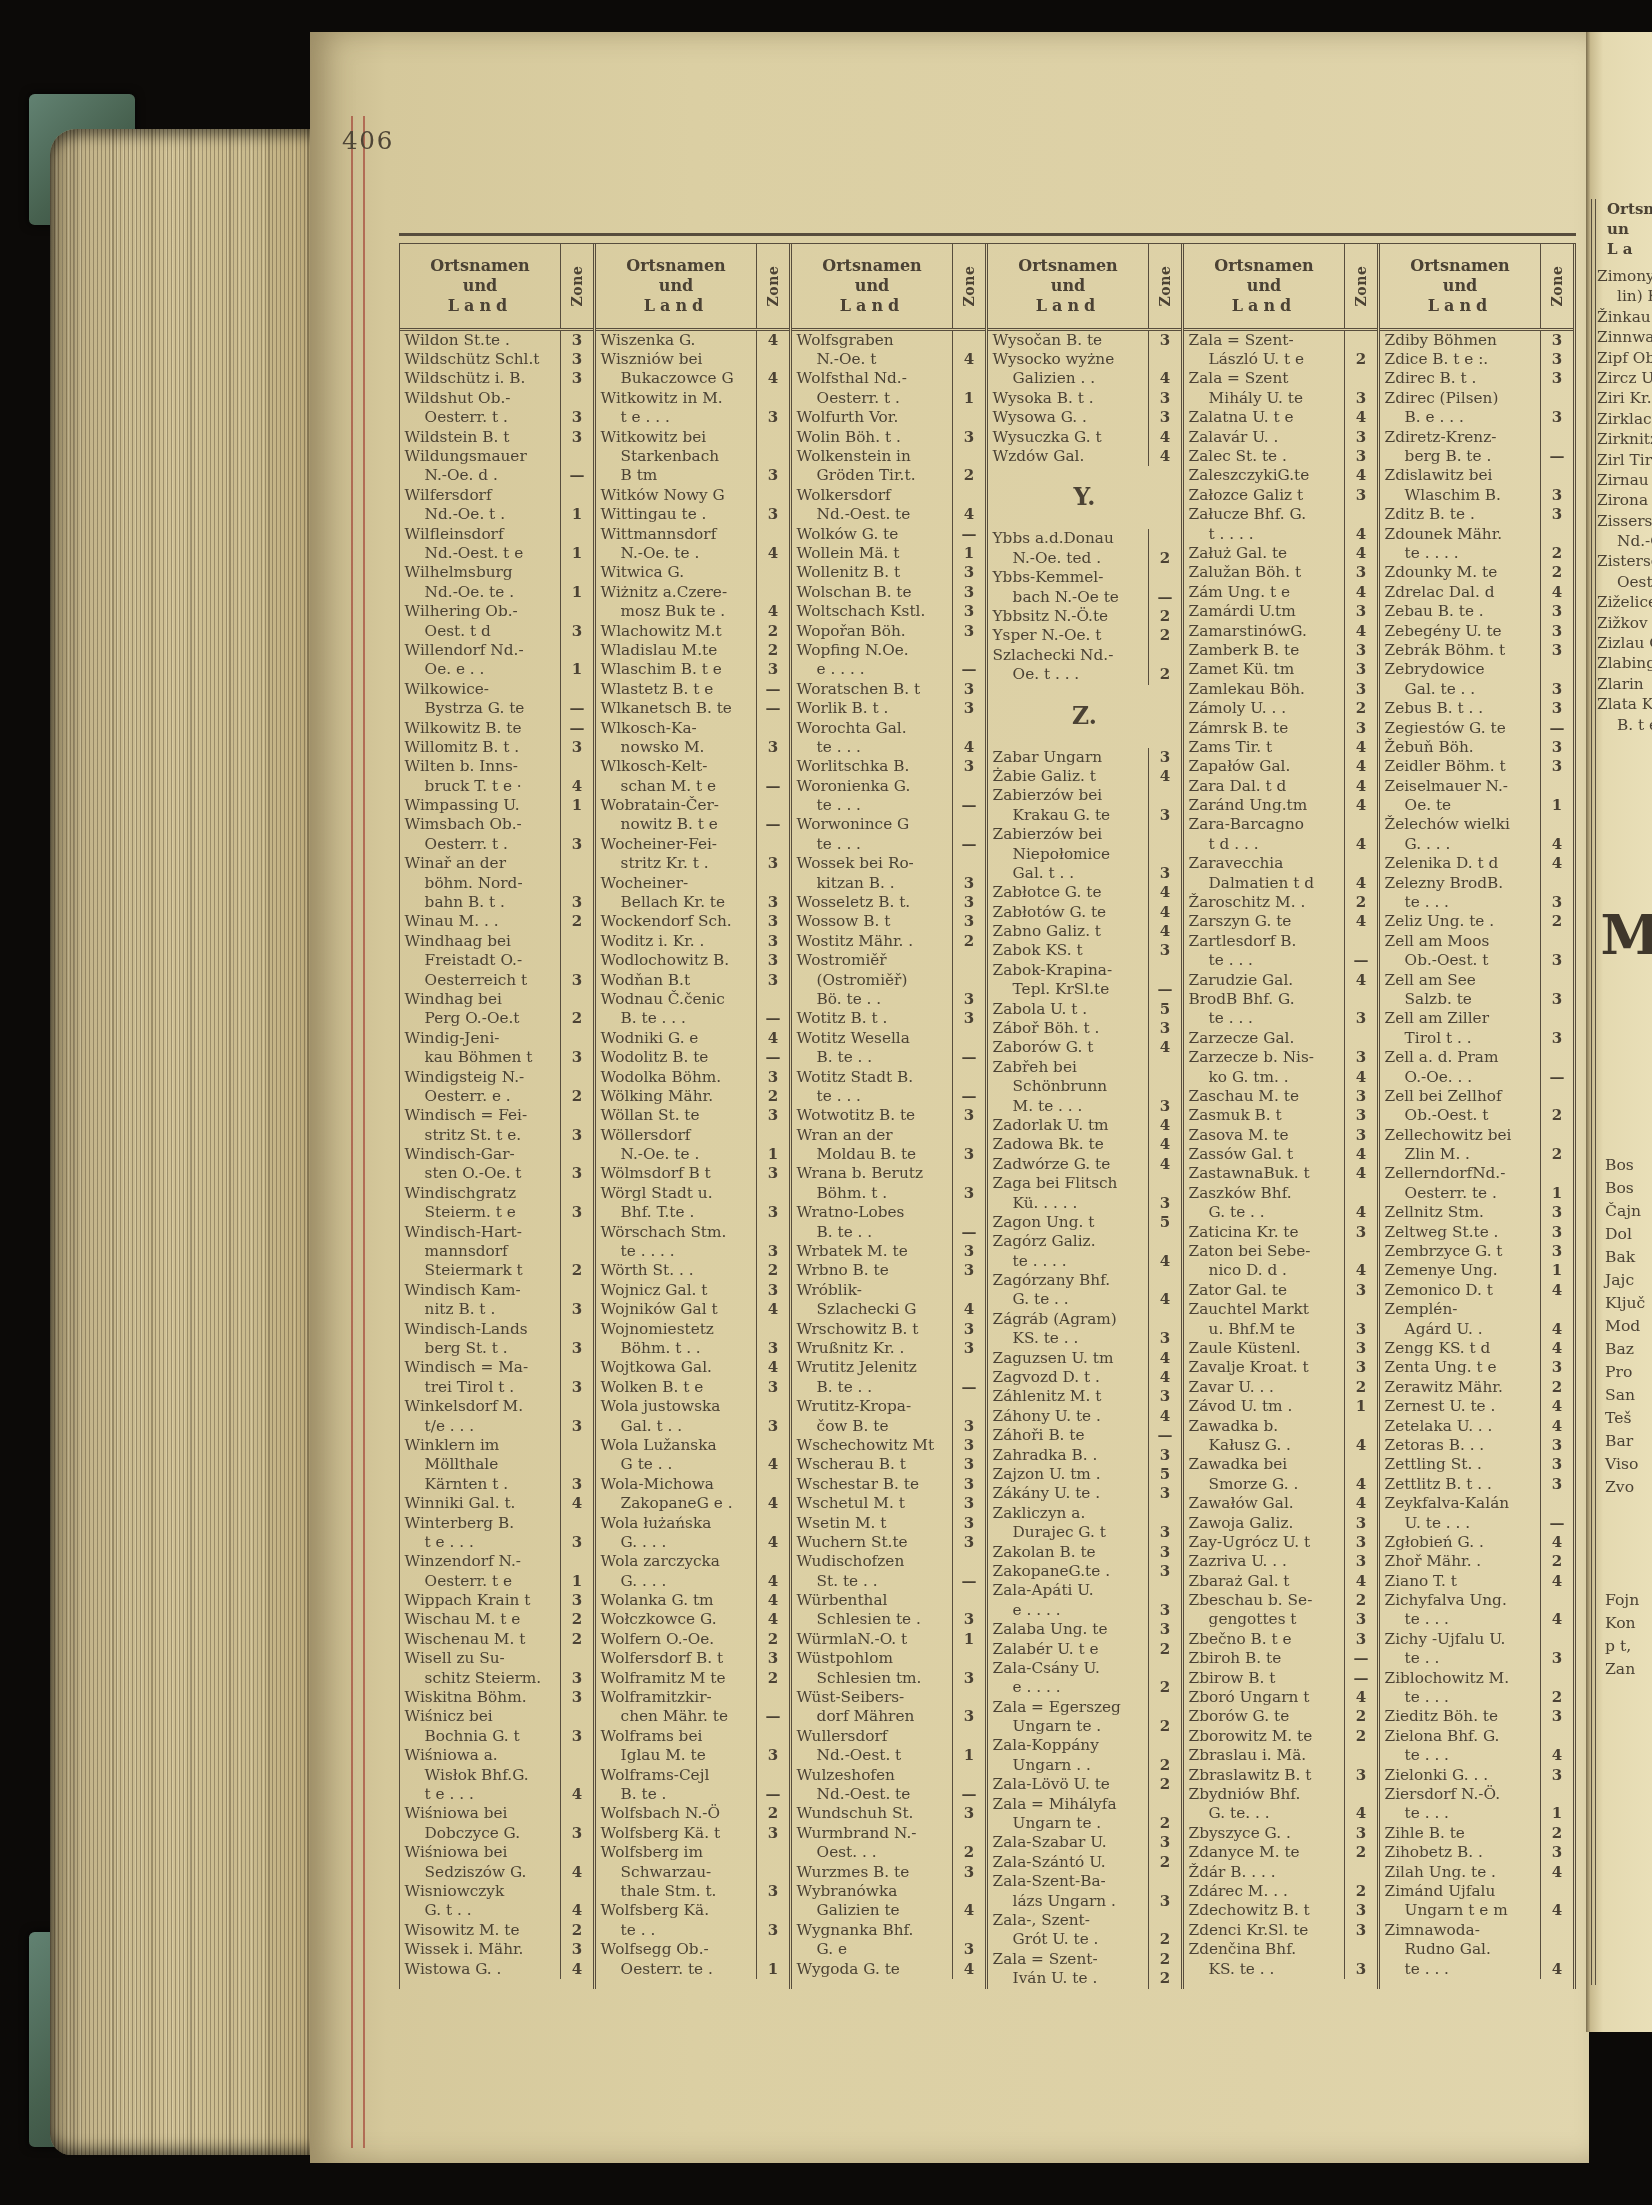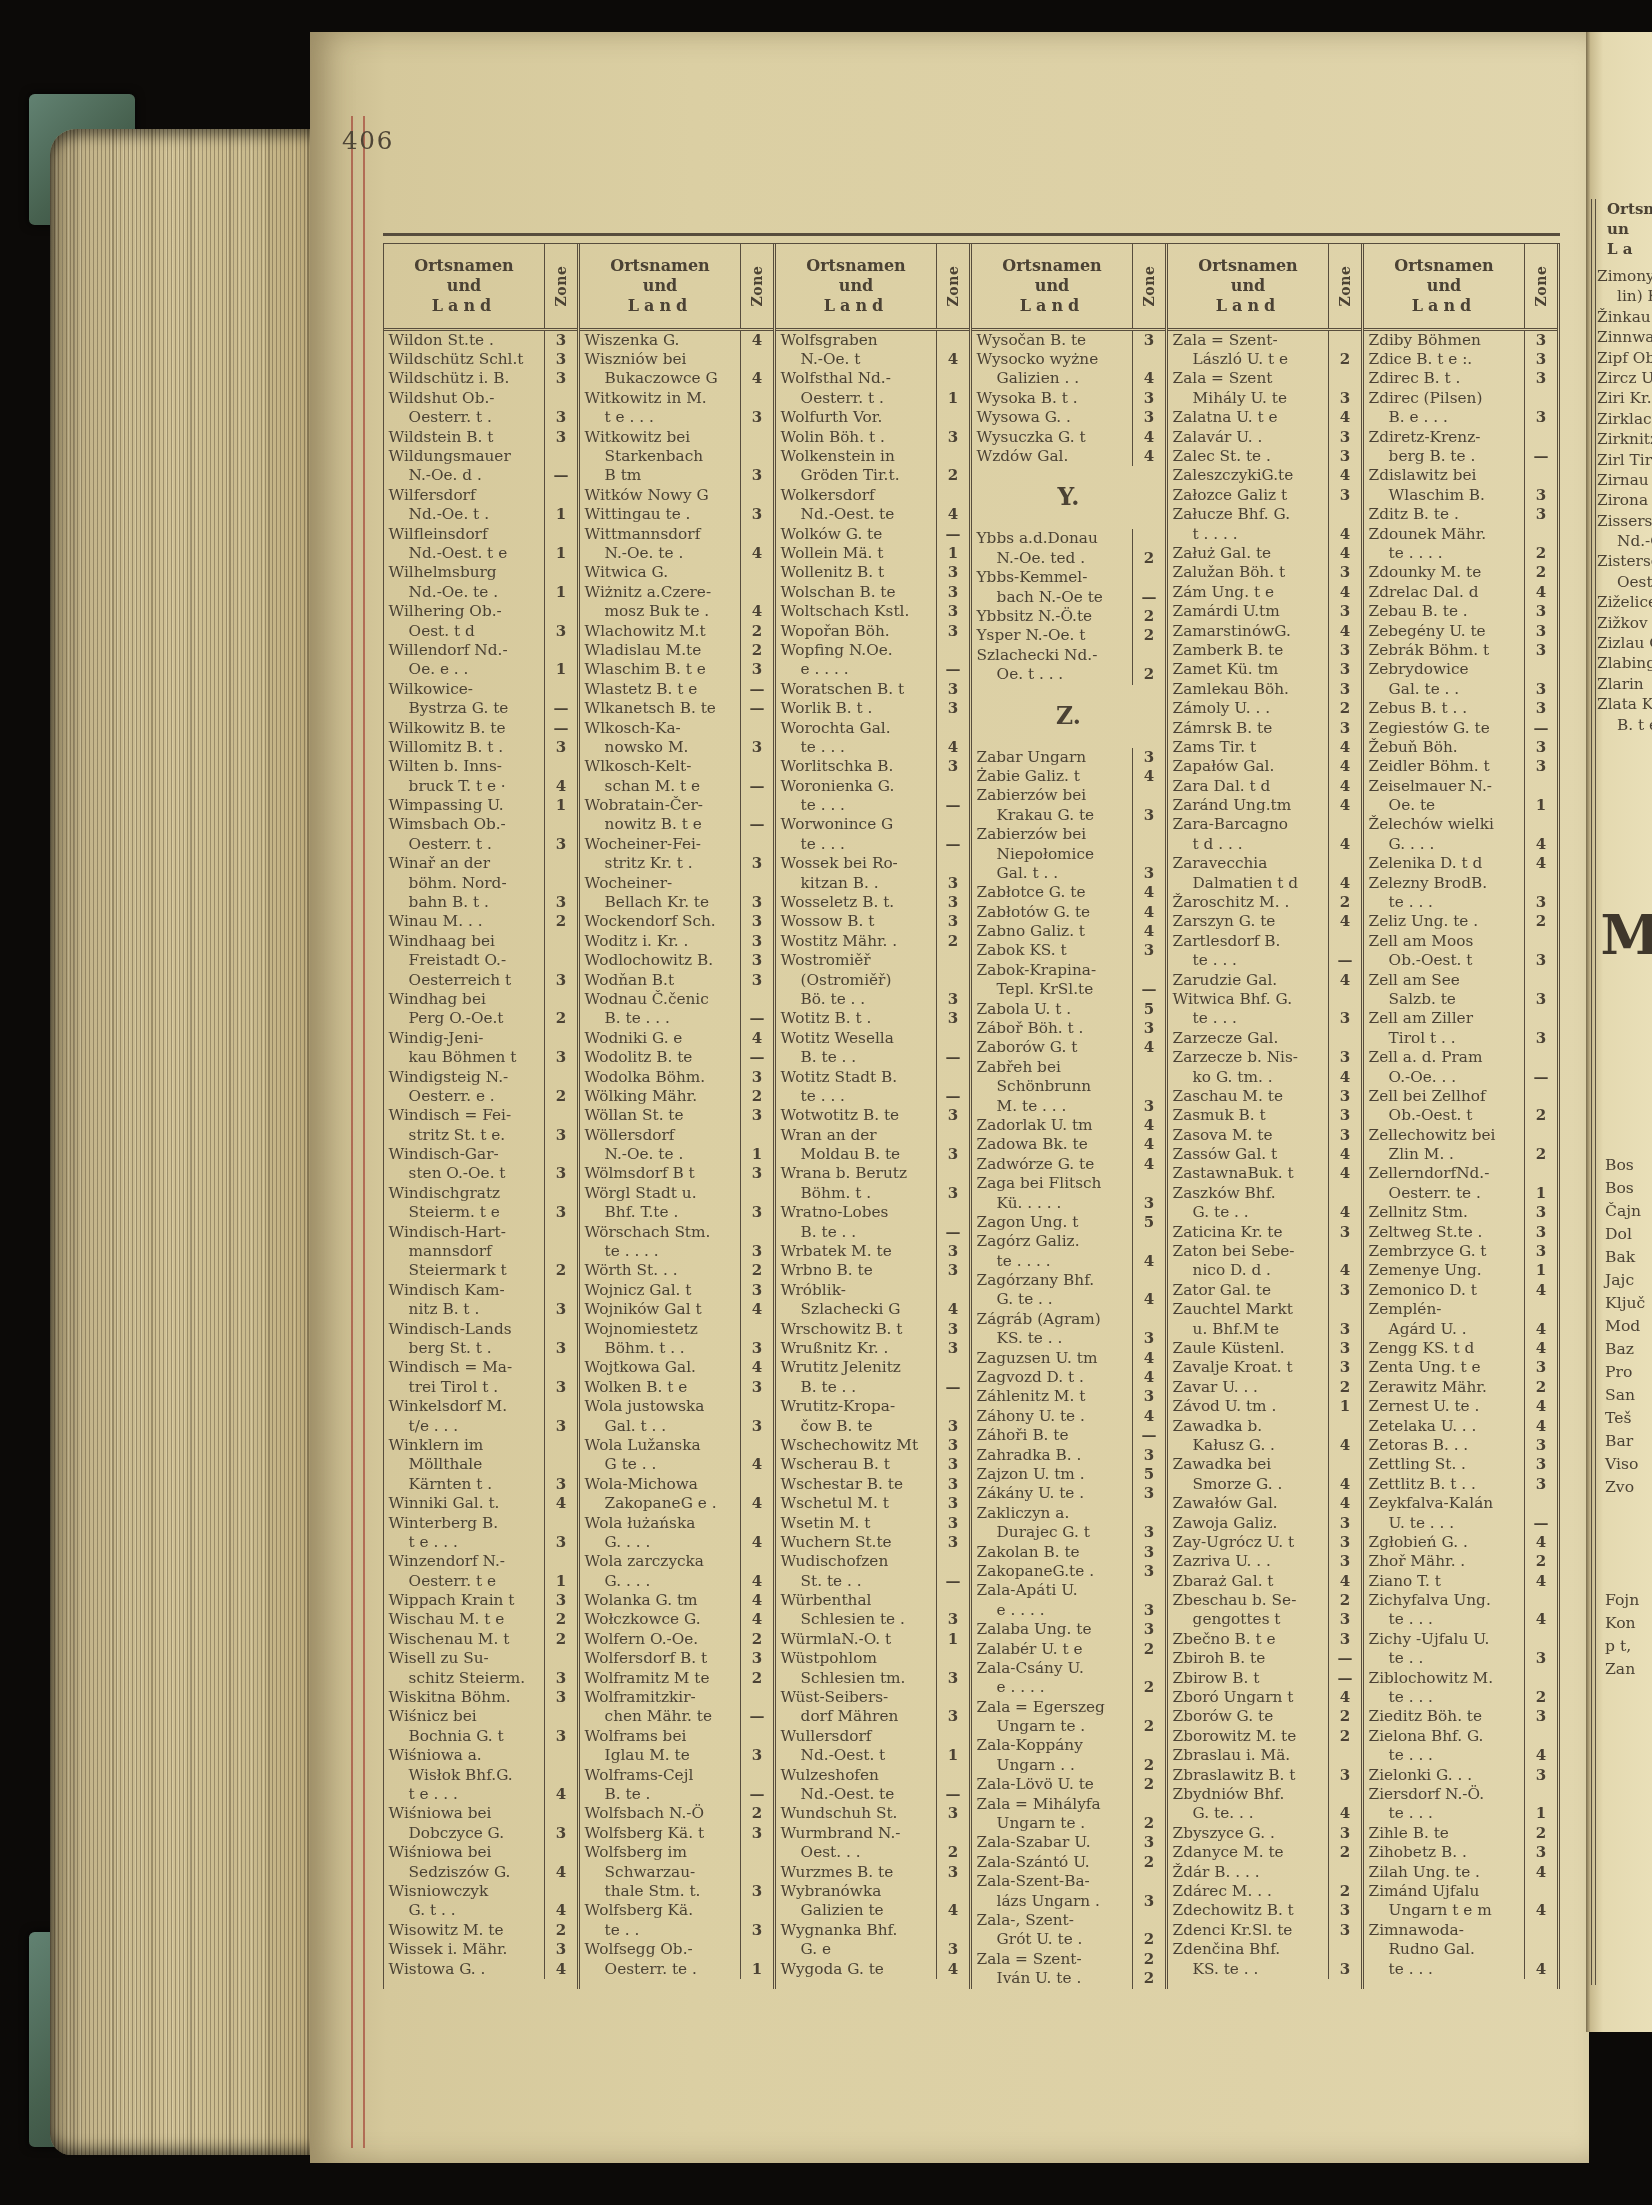--- a/index.html
+++ b/index.html
@@ -21,21 +21,21 @@
   
   #page{position:absolute;left:310px;top:32px;width:1279px;height:2131px;
     background:linear-gradient(90deg,#c4b68a 0%,#d5c89b 6%,#dbcfa3 30%,#ded2a8 75%,#e1d6ae 100%);
     box-shadow:inset 15.6px 0 28px rgba(80,62,35,.35);}
   .redline{position:absolute;top:84px;height:2032px;width:1.7px;background:rgba(153,38,32,.55);}
   #redline-1{left:41px;} #redline-2{left:53px;}
   #page-number{position:absolute;left:32px;top:94px;font-size:24.6px;letter-spacing:1.7px;color:#4e4536;}
   #running-head{position:absolute;left:73px;top:89px;width:1175px;text-align:center;
     font-size:24px;font-weight:bold;letter-spacing:0.6px;color:#4e4536;}
   
-  #tbl{position:absolute;left:73px;top:201px;width:1177px;}
+  #tbl{position:absolute;left:89px;top:201px;width:1177px;}
   .top-rule{height:6.7px;border-top:3.9px solid #574d3d;border-bottom:1.7px solid #574d3d;}
   #grid{display:grid;grid-template-columns:repeat(6,1fr);border-left:1.7px solid #574d3d;}
   .grp{border-right:3.9px double #574d3d;min-width:0;}
   .ghead{display:flex;height:84px;border-bottom:3.9px double #574d3d;}
   .ghead .hname{flex:1;display:flex;flex-direction:column;align-items:center;justify-content:center;
     font-weight:bold;font-size:16px;line-height:20px;min-width:0;}
   .hname .land{letter-spacing:5px;}
   .hzone{width:32px;border-left:1.7px solid #574d3d;display:flex;align-items:center;justify-content:center;}
   .hzone span{transform:rotate(-90deg);font-weight:bold;font-size:14px;letter-spacing:0.6px;}
   .gbody{}
@@ -1611,21 +1611,21 @@
               </div>
               <div class="line">
                 <div class="nm ind">te . . .</div>
                 <div class="zn">—</div>
               </div>
               <div class="line">
                 <div class="nm">Zarudzie Gal.</div>
                 <div class="zn">4</div>
               </div>
               <div class="line">
-                <div class="nm">Witwica Bhf. G.</div>
+                <div class="nm">BrodB Bhf. G.</div>
                 <div class="zn"></div>
               </div>
               <div class="line">
                 <div class="nm ind">te . . .</div>
                 <div class="zn">3</div>
               </div>
               <div class="line">
                 <div class="nm">Zarzecze Gal.</div>
                 <div class="zn"></div>
               </div>

